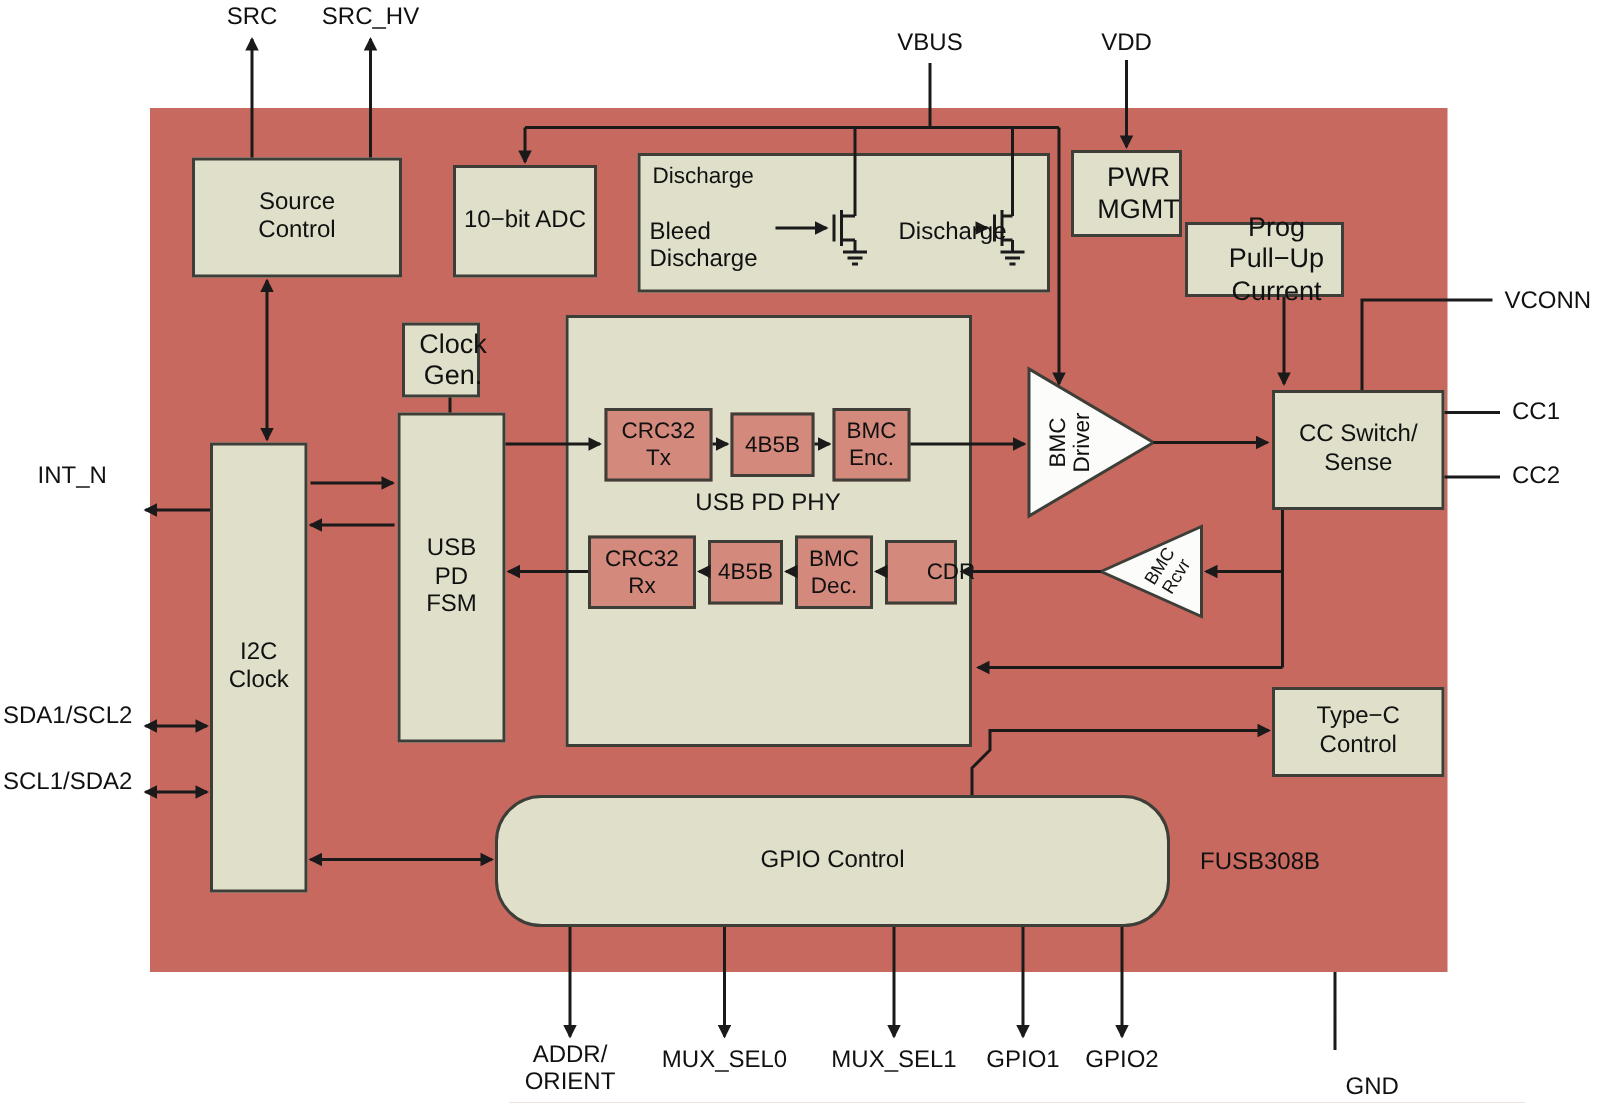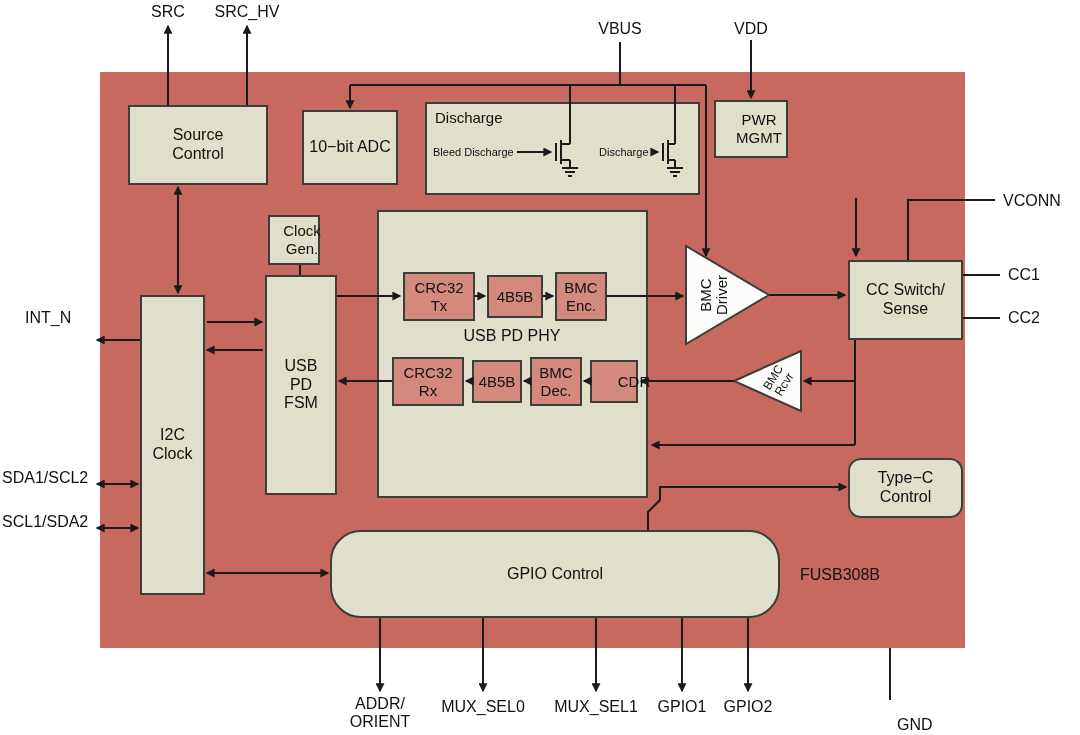--- a/index.html
+++ b/index.html
@@ -7,24 +7,24 @@
   body { font-family:"Liberation Sans","DejaVu Sans",sans-serif; color:#111; }
   .stage { position:relative; width:1080px; height:735px; background:#fff; overflow:hidden; }
   .chip { position:absolute; left:100px; top:72px; width:865px; height:576px; background:#C7695F; z-index:1; }
   .blk {
     position:absolute; z-index:2;
     border:2px solid #3E3E38; background:#DFDFCA;
     display:flex; align-items:center; justify-content:center;
     text-align:center; font-size:16px; line-height:1.18; white-space:pre-line;
   }
   .blk.salmon { background:#D4897D; font-size:15px; }
-  .blk.sm { font-size:15px;padding-left:16px; }
+  .blk.sm { font-size:18px;padding-left:16px; }
   .lbl { position:absolute; z-index:7; white-space:pre-line; font-size:16px; line-height:1.12; }
   .lbl.center { text-align:center; }
-  .lbl.tiny { font-size:11px; }
+  .lbl.tiny { font-size:16px; }
   .lbl.smf { font-size:15px; }
   svg.overlay { position:absolute; left:0; top:0; z-index:5; pointer-events:none; }
   .tri-label {
     position:absolute; z-index:6; display:flex; align-items:center; justify-content:center;
     text-align:center; white-space:pre-line; line-height:1.1;
   }
   .tri-label.driver { left:685px; top:266px; width:58px; height:58px; font-size:15px; transform:rotate(-90deg); }
   .tri-label.rcvr { left:754px; top:361px; width:50px; height:40px; font-size:12px; transform:rotate(-58deg); }
 </style>
 </head>
@@ -33,20 +33,22 @@
 <div class="stage">
 
   <div class="chip"></div>
 
   <div class="blk" style="left:128px; top:105px; width:140px; height:80px;text-align:center;">Source
 Control</div>
   <div class="blk" style="left:302px; top:110px; width:96px; height:75px;">10−bit ADC</div>
   <div class="blk" style="left:425px; top:102px; width:275px; height:93px;"></div>
   <div class="blk sm" style="left:714px; top:100px; width:74px; height:58px;">PWR
 MGMT</div>
+  <div class="blk sm" style="left:790px; top:148px; width:106px; height:50px;">Prog Pull−Up
+Current</div>
   <div class="blk sm" style="left:268px; top:215px; width:52px; height:50px;">Clock
 Gen.</div>
   <div class="blk" style="left:377px; top:210px; width:271px; height:288px;"></div>
 
   <div class="blk salmon" style="left:403px; top:272px; width:72px; height:49px;">CRC32
 Tx</div>
   <div class="blk salmon" style="left:487px; top:275px; width:56px; height:43px;">4B5B</div>
   <div class="blk salmon" style="left:555px; top:272px; width:52px; height:49px;">BMC
 Enc.</div>
   <div class="blk salmon" style="left:392px; top:357px; width:72px; height:49px;">CRC32
@@ -56,21 +58,21 @@
 Dec.</div>
   <div class="blk salmon" style="left:590px; top:360px; width:48px; height:43px;padding-left:40px;">CDR</div>
 
   <div class="blk" style="left:848px; top:260px; width:115px; height:80px;">CC Switch/
 Sense</div>
   <div class="blk" style="left:265px; top:275px; width:72px; height:220px;">USB
 PD
 FSM</div>
   <div class="blk" style="left:140px; top:295px; width:65px; height:300px;">I2C
 Clock</div>
-  <div class="blk" style="left:848px; top:458px; width:115px; height:60px;border-radius:13px;">Type−C
+  <div class="blk" style="left:848px; top:458px; width:115px; height:60px;">Type−C
 Control</div>
   <div class="blk" style="left:330px; top:530px; width:450px; height:88px;border-radius:31px;">GPIO Control</div>
 
   <svg class="overlay" width="1080" height="735" viewBox="0 0 1080 735">
     <defs>
       <marker id="ah" viewBox="0 0 10 10" refX="8.5" refY="5" markerWidth="10" markerHeight="9" markerUnits="userSpaceOnUse" orient="auto-start-reverse">
         <path d="M0,0 L10,5 L0,10 z" fill="#1A1A1A"></path>
       </marker>
     </defs>
 

